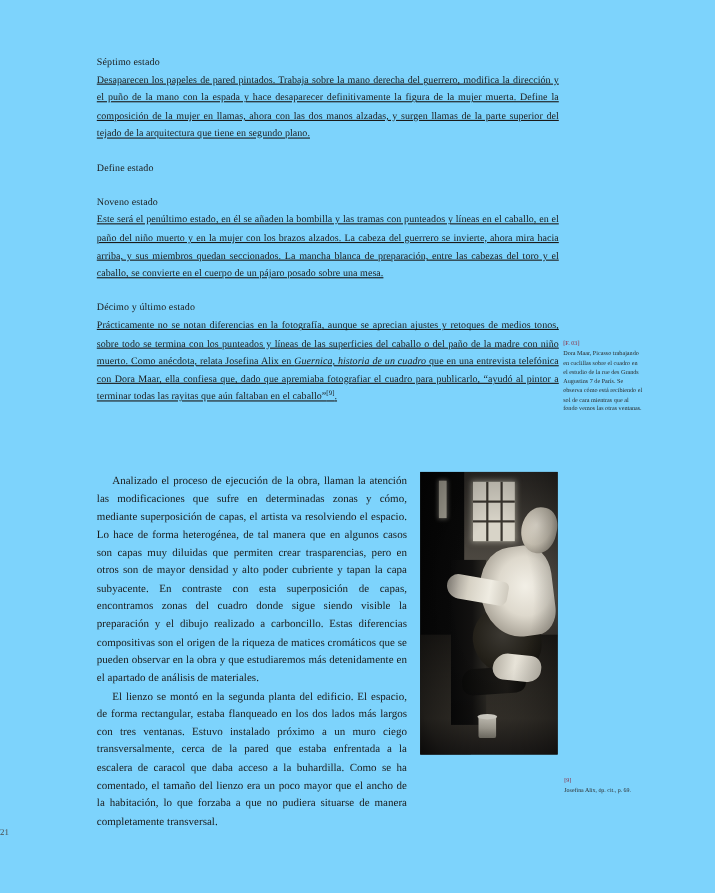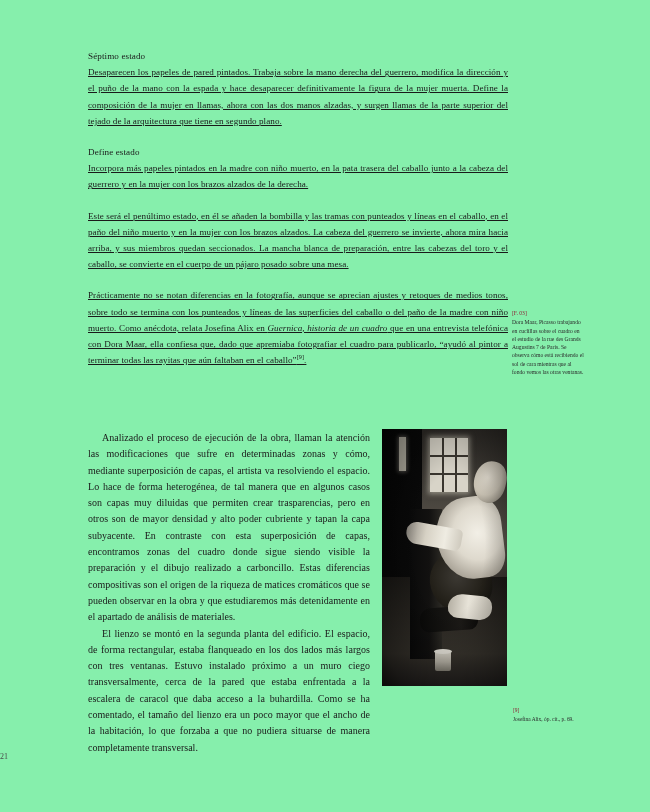--- a/index.html
+++ b/index.html
@@ -12,21 +12,21 @@
     height: 812px;
     position: relative;
     font-family: "Liberation Serif", "DejaVu Serif", serif;
     color: #1a1a1a;
     overflow: hidden;
   }
 
   .page {
     position: absolute;
     inset: 0;
-    background: #86efac;
+    background: #7dd3fc;
   }
 
   
   .states {
     position: absolute;
     left: 88px;
     top: 48px;
     width: 420px;
   }
   .state-block { margin-bottom: 15px; }
@@ -234,28 +234,29 @@
 
   <div class="states">
 
     <div class="state-block">
       <div class="state-title">Séptimo estado</div>
       <div class="state-body">Desaparecen los papeles de pared pintados. Trabaja sobre la mano derecha del guerrero, modifica la dirección y el puño de la mano con la espada y hace desaparecer definitivamente la figura de la mujer muerta. Define la composición de la mujer en llamas, ahora con las dos manos alzadas, y surgen llamas de la parte superior del tejado de la arquitectura que tiene en segundo plano.</div>
     </div>
 
     <div class="state-block">
       <div class="state-title">Define estado</div>
-      <div class="state-body">Incorpora más papeles pintados en la madre con niño muerto, en la pata trasera del caballo junto a la cabeza del guerrero y en la mujer con los brazos alzados de la derecha.</div>
-    </div>
-
-    <div class="state-block">
+    </div>
+
+    <div class="state-block">
+      <div class="state-title">Noveno estado</div>
       <div class="state-body">Este será el penúltimo estado, en él se añaden la bombilla y las tramas con punteados y líneas en el caballo, en el paño del niño muerto y en la mujer con los brazos alzados. La cabeza del guerrero se invierte, ahora mira hacia arriba, y sus miembros quedan seccionados. La mancha blanca de preparación, entre las cabezas del toro y el caballo, se convierte en el cuerpo de un pájaro posado sobre una mesa.</div>
     </div>
 
     <div class="state-block">
+      <div class="state-title">Décimo y último estado</div>
       <div class="state-body"><span>Prácticamente no se notan diferencias en la fotografía, aunque se aprecian ajustes y retoques de medios tonos, sobre todo se termina con los punteados y líneas de las superficies del caballo o del paño de la madre con niño muerto. Como anécdota, relata Josefina Alix en </span><span class="it">Guernica, historia de un cuadro</span><span> que en una entrevista telefónica con Dora Maar, ella confiesa que, dado que apremiaba fotografiar el cuadro para publicarlo, “ayudó al pintor a terminar todas las rayitas que aún faltaban en el caballo”</span><sup>[9]</sup><span>.</span></div>
     </div>
 
   </div>
 
   <div class="fig-caption">
     <span class="fig-id">[F. 03]</span><span>Dora Maar, Picasso trabajando en cuclillas sobre el cuadro en el estudio de la rue des Grands Augustins 7 de París. Se observa cómo está recibiendo el sol de cara mientras que al fondo vemos las otras ventanas.</span>
   </div>
 
   <div class="photo">

